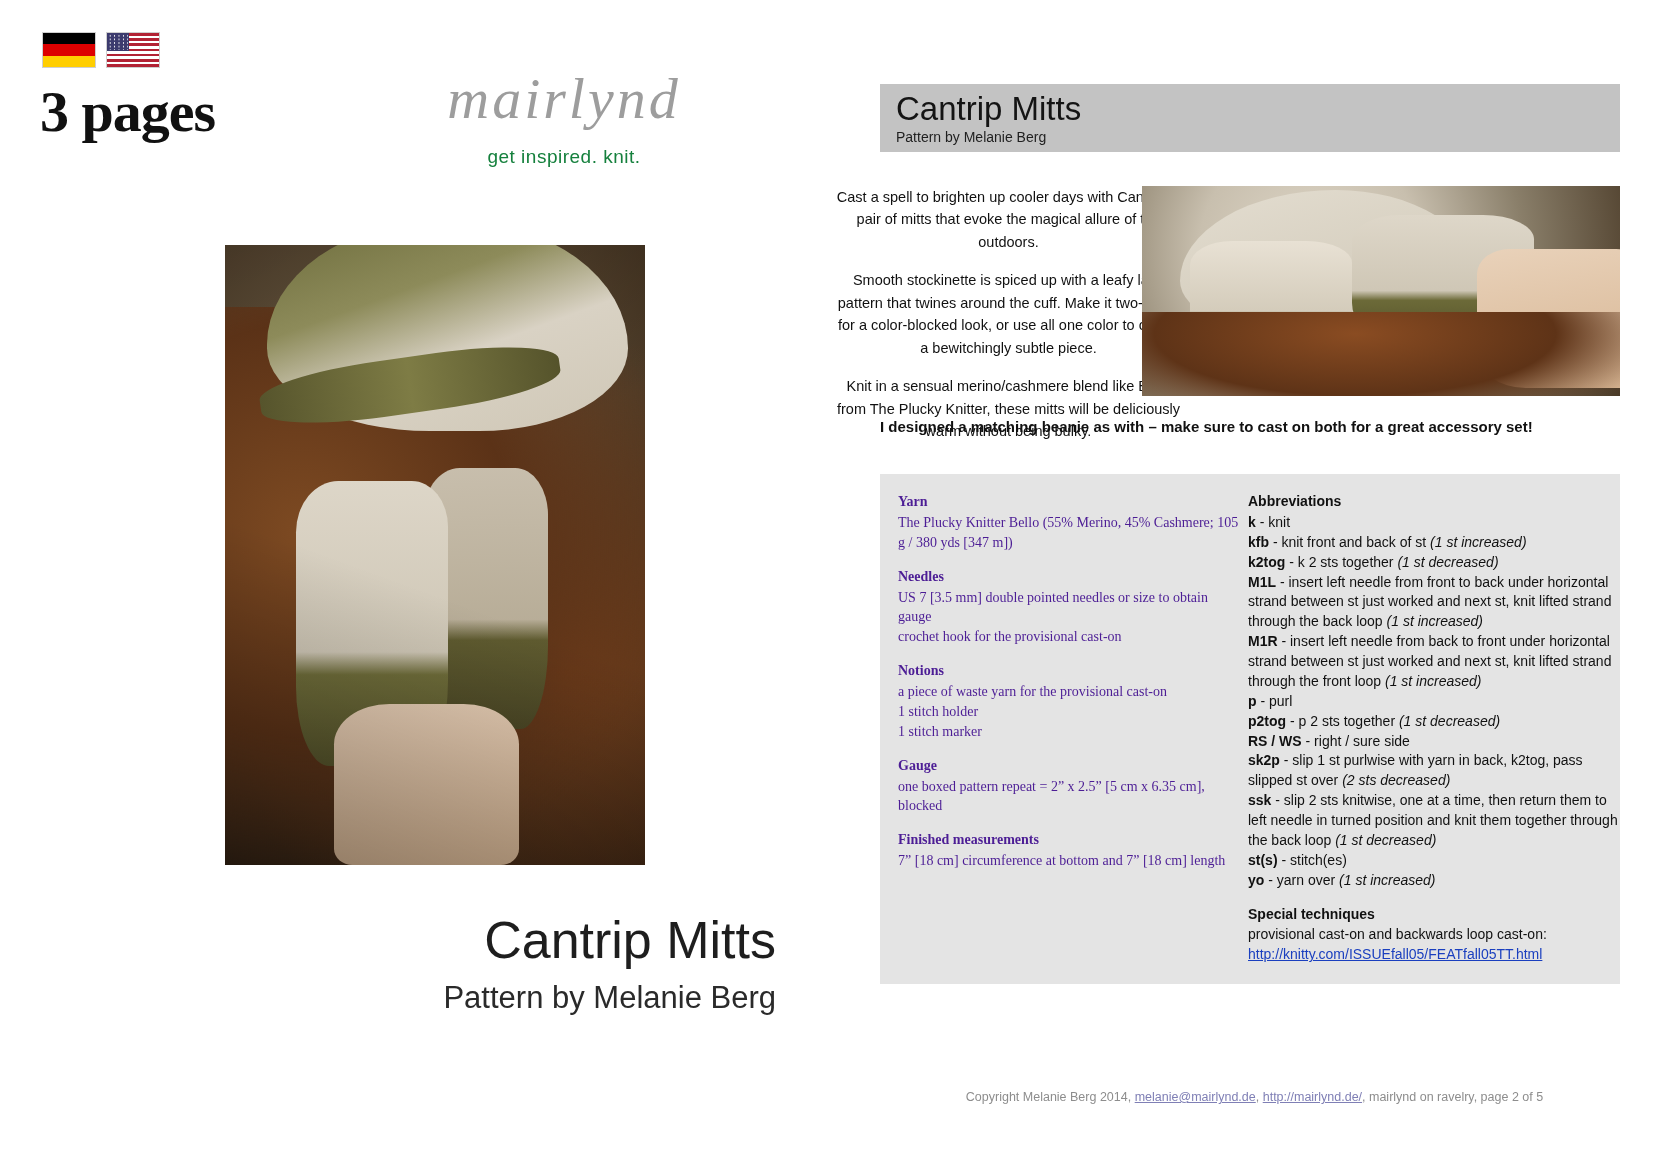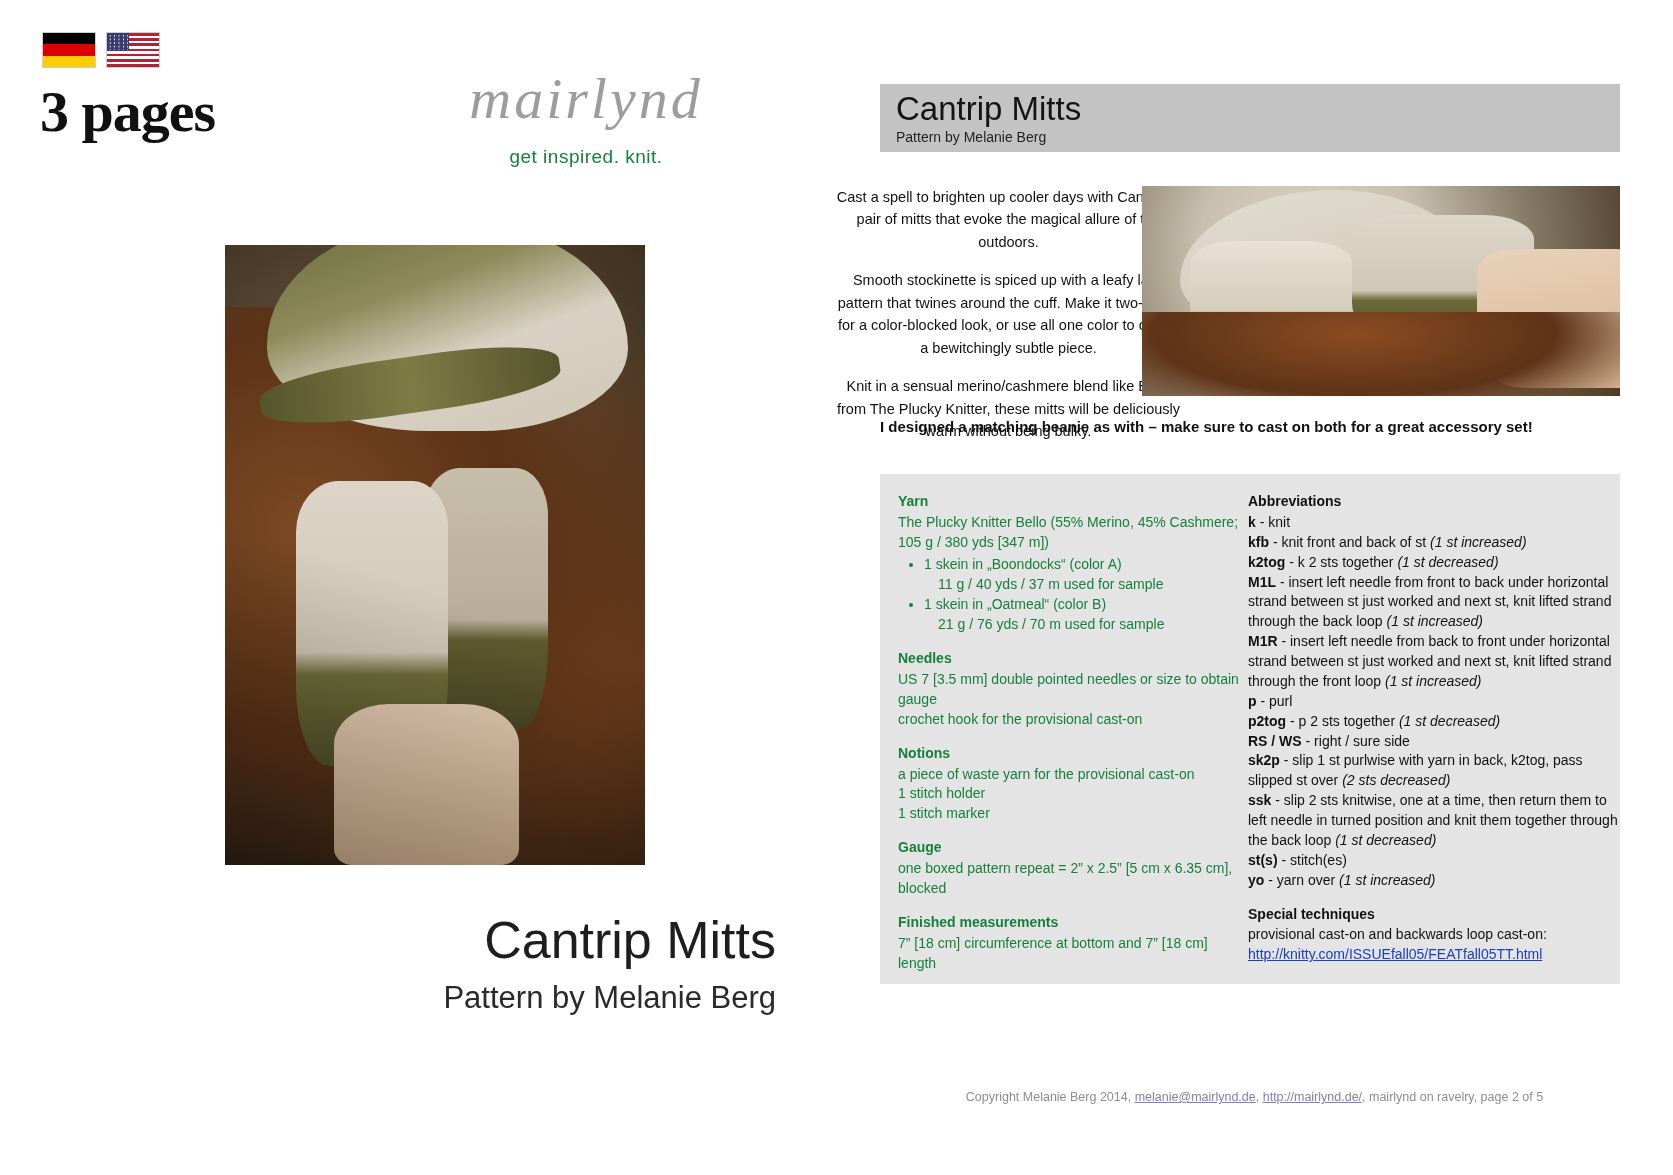--- a/index.html
+++ b/index.html
@@ -69,21 +69,21 @@
     left: 40px; top: 78px;
     font-family: "Liberation Serif", serif;
     font-weight: bold;
     font-size: 58px;
     letter-spacing: -1px;
     color: #111;
   }
 
   .brand {
     position: absolute;
-    left: 426px; top: 70px;
+    left: 404px; top: 70px;
     width: 320px;
     text-align: center;
     color: #9a9a9a;
   }
   .brand-name {
     font-family: "Liberation Serif", serif;
     font-style: italic;
     font-size: 58px;
     letter-spacing: 3px;
     color: #9d9d9d;
@@ -261,21 +261,22 @@
     left: 44px; top: 474px;
     width: 740px; height: 510px;
     background: #e4e4e4;
   }
   .col-left {
     position: absolute;
     left: 62px; top: 492px;
     width: 345px;
     font-size: 14px;
     line-height: 1.42;
-    color: #15803d;
+    color: #4c1d95;
+    font-family: Liberation Serif, serif;
   }
   .col-right {
     position: absolute;
     left: 412px; top: 492px;
     width: 370px;
     font-size: 14px;
     line-height: 1.42;
     color: #111;
   }
   .sec-head {
@@ -373,30 +374,20 @@
   </div>
 
   <div class="beanie-note">I designed a matching beanie as with – make sure to cast on both for a great accessory set!</div>
 
   <div class="grey-panel"></div>
 
   <div class="col-left">
 
     <div class="sec-head first">Yarn</div>
     <p class="body-line">The Plucky Knitter Bello (55% Merino, 45% Cashmere; 105 g / 380 yds [347 m])</p>
-    <ul class="bullets">
-      <li>
-        <span>1 skein in „Boondocks“ (color A)</span>
-        <span class="sub-line">11 g / 40 yds / 37 m used for sample</span>
-      </li>
-      <li>
-        <span>1 skein in „Oatmeal“ (color B)</span>
-        <span class="sub-line">21 g / 76 yds / 70 m used for sample</span>
-      </li>
-    </ul>
 
     <div class="sec-head">Needles</div>
     <p class="body-line">US 7 [3.5 mm] double pointed needles or size to obtain gauge</p>
     <p class="body-line">crochet hook for the provisional cast-on</p>
 
     <div class="sec-head">Notions</div>
     <p class="body-line">a piece of waste yarn for the provisional cast-on</p>
     <p class="body-line">1 stitch holder</p>
     <p class="body-line">1 stitch marker</p>
 

